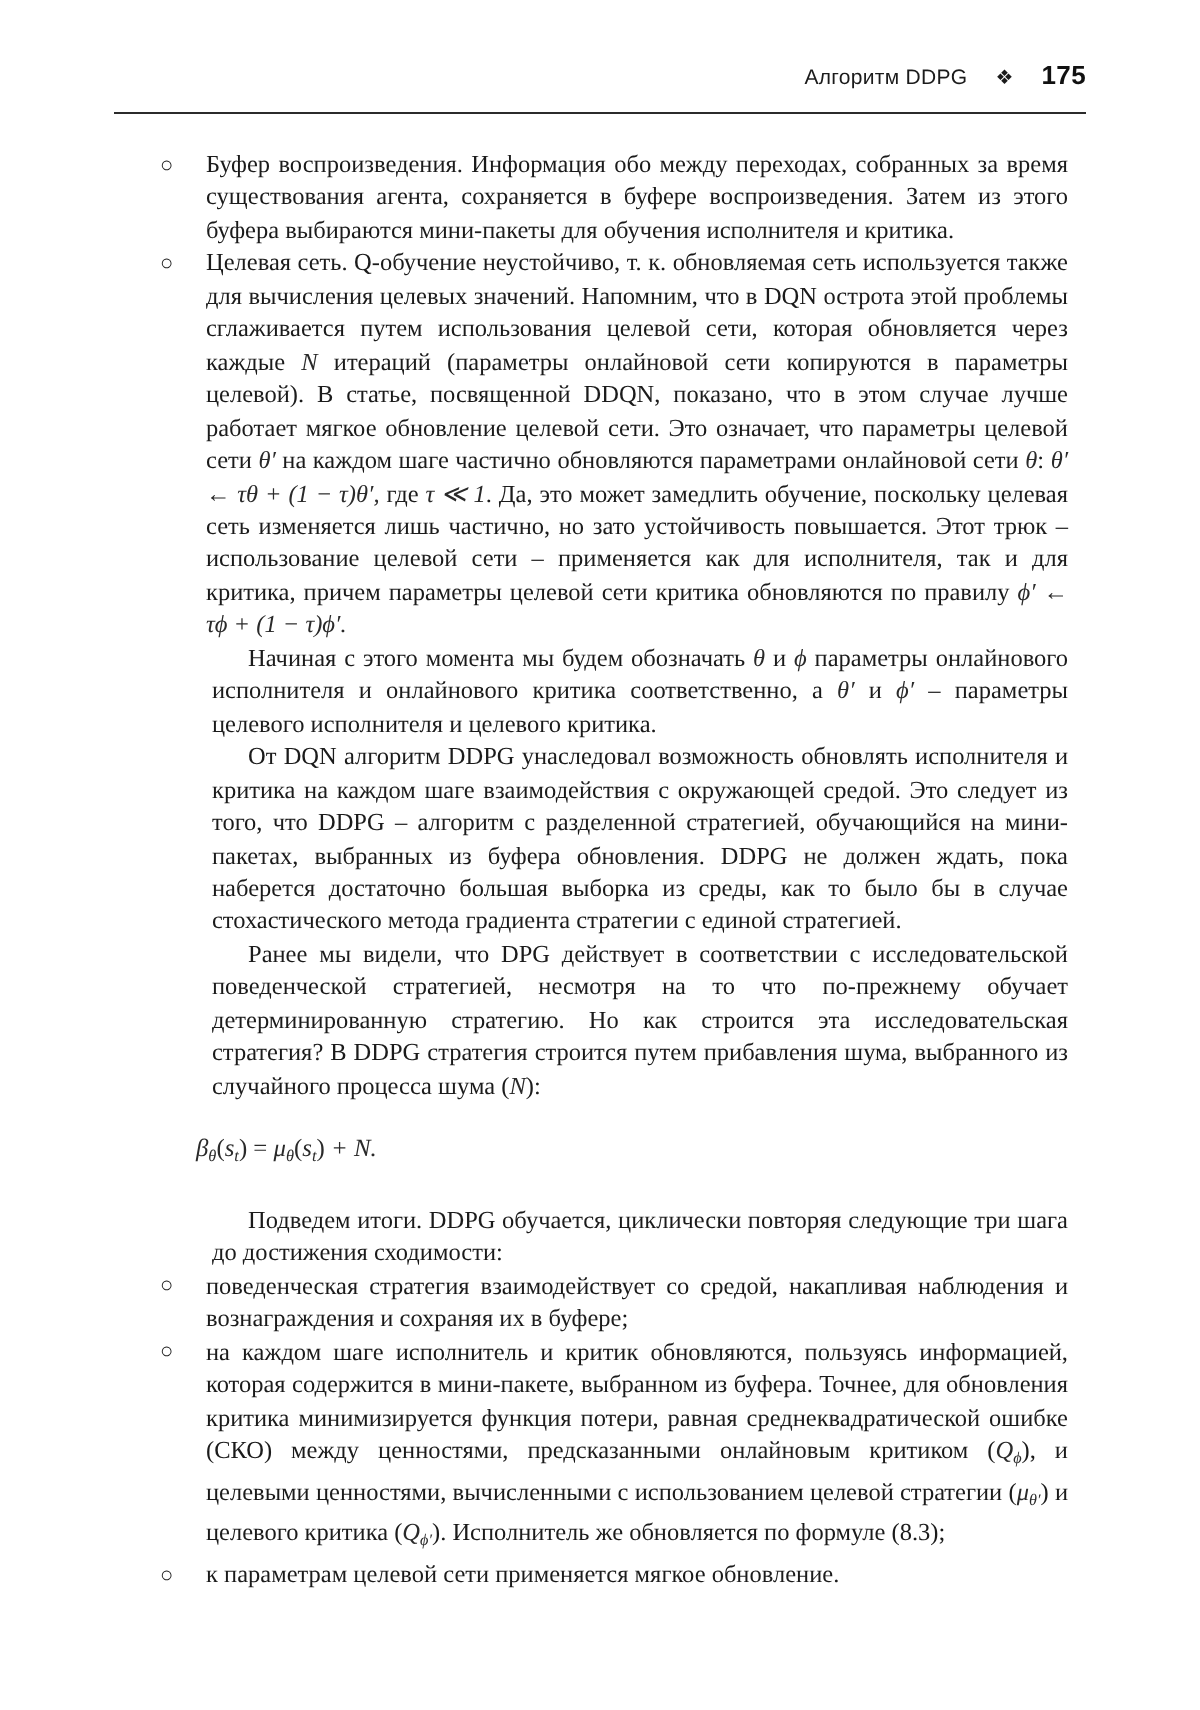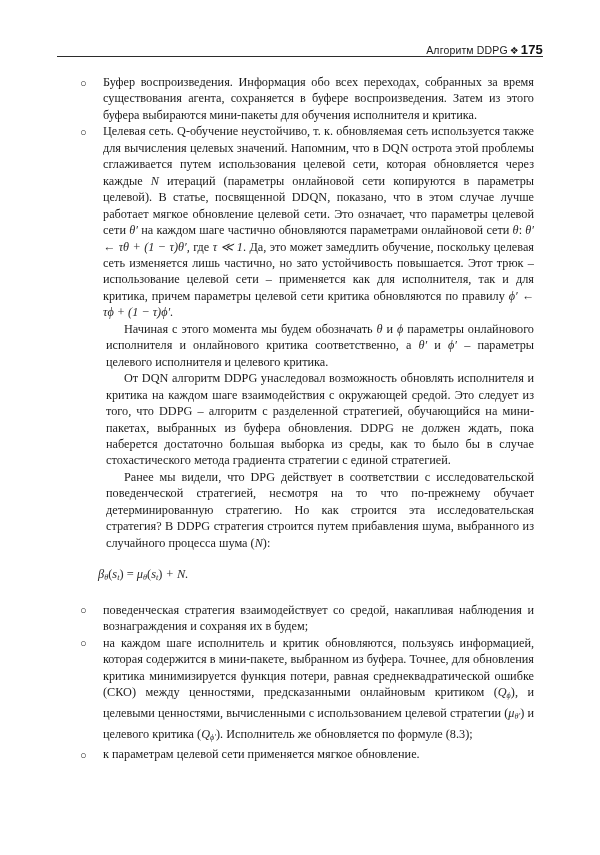--- a/index.html
+++ b/index.html
@@ -26,40 +26,39 @@
   
   .runhead {
     position: absolute;
     left: 57px;
     right: 57px;
     top: 30px;
     height: 22px;
     display: flex;
     align-items: baseline;
     justify-content: flex-end;
-    gap: 2px;
+    gap: 14px;
     font-family: "Liberation Sans", "DejaVu Sans", sans-serif;
   }
   .runhead-title {
     font-size: 10.5px;
     letter-spacing: 0.15px;
     color: #1b1b1b;
   }
   .runhead-orn {
     font-size: 10px;
     color: #1b1b1b;
     position: relative;
     top: -0.5px;
   }
   .runhead-folio {
     font-size: 13px;
     font-weight: bold;
     letter-spacing: 0.2px;
     color: #111;
-    margin-top: 12px;
   }
   .runhead-rule {
     position: absolute;
     left: 57px;
     right: 57px;
     top: 56px;
     height: 1px;
     background: #2b2b2b;
   }
 
@@ -146,45 +145,46 @@
     <span class="runhead-folio">175</span>
   </div>
   <div class="runhead-rule"></div>
 
   <div class="column">
 
     <ul class="bullets">
 
       <li>
         <span class="bullet-mark">○</span>
-        <span class="lead">Буфер воспроизведения.</span><span> Информация обо всех переходах, собранных за время существования агента, сохраняется в буфере воспроизведения. Затем из этого буфера выбираются мини-пакеты для обучения исполнителя и критика.</span>
+        <span class="lead">Буфер воспроизведения.</span><span> Информация обо между переходах, собранных за время существования агента, сохраняется в буфере воспроизведения. Затем из этого буфера выбираются мини-пакеты для обучения исполнителя и критика.</span>
       </li>
 
       <li>
         <span class="bullet-mark">○</span>
         <span class="lead">Целевая сеть.</span><span> Q-обучение неустойчиво, т. к. обновляемая сеть используется также для вычисления целевых значений. Напомним, что в DQN острота этой проблемы сглаживается путем использования целевой сети, которая обновляется через каждые </span><span class="math">N</span><span> итераций (параметры онлайновой сети копируются в параметры целевой). В статье, посвященной DDQN, показано, что в этом случае лучше работает мягкое обновление целевой сети. Это означает, что параметры целевой сети </span><span class="math">θ′</span><span> на каждом шаге частично обновляются параметрами онлайновой сети </span><span class="math">θ</span><span>: </span><span class="math">θ′ ← τθ + (1 − τ)θ′,</span><span> где </span><span class="math">τ ≪ 1</span><span>. Да, это может замедлить обучение, поскольку целевая сеть изменяется лишь частично, но зато устойчивость повышается. Этот трюк – использование целевой сети – применяется как для исполнителя, так и для критика, причем параметры целевой сети критика обновляются по правилу </span><span class="math">ϕ′ ← τϕ + (1 − τ)ϕ′.</span>
       </li>
 
     </ul>
 
     <p class="indent"><span>Начиная с этого момента мы будем обозначать </span><span class="math">θ</span><span> и </span><span class="math">ϕ</span><span> параметры онлайнового исполнителя и онлайнового критика соответственно, а </span><span class="math">θ′</span><span> и </span><span class="math">ϕ′</span><span> – параметры целевого исполнителя и целевого критика.</span></p>
 
     <p class="indent">От DQN алгоритм DDPG унаследовал возможность обновлять исполнителя и критика на каждом шаге взаимодействия с окружающей средой. Это следует из того, что DDPG – алгоритм с разделенной стратегией, обучающийся на мини-пакетах, выбранных из буфера обновления. DDPG не должен ждать, пока наберется достаточно большая выборка из среды, как то было бы в случае стохастического метода градиента стратегии с единой стратегией.</p>
 
     <p class="indent"><span>Ранее мы видели, что DPG действует в соответствии с исследовательской поведенческой стратегией, несмотря на то что по-прежнему обучает детерминированную стратегию. Но как строится эта исследовательская стратегия? В DDPG стратегия строится путем прибавления шума, выбранного из случайного процесса шума (</span><span class="math">N</span><span>):</span></p>
 
     <div class="display-formula"><span class="math"><span>β</span><sub>θ</sub><span class="mathup">(</span><span>s</span><sub>t</sub><span class="mathup">)</span></span><span class="math mathup"> = </span><span class="math"><span>μ</span><sub>θ</sub><span class="mathup">(</span><span>s</span><sub>t</sub><span class="mathup">)</span></span><span class="math"> + N.</span></div>
 
 
+    <p class="indent">Подведем итоги. DDPG обучается, циклически повторяя следующие три шага до достижения сходимости:</p>
 
     <ul class="bullets">
 
       <li>
         <span class="bullet-mark">○</span>
-        <span>поведенческая стратегия взаимодействует со средой, накапливая наблюдения и вознаграждения и сохраняя их в будем;</span>
+        <span>поведенческая стратегия взаимодействует со средой, накапливая наблюдения и вознаграждения и сохраняя их в буфере;</span>
       </li>
 
       <li>
         <span class="bullet-mark">○</span>
         <span>на каждом шаге исполнитель и критик обновляются, пользуясь информацией, которая содержится в мини-пакете, выбранном из буфера. Точнее, для обновления критика минимизируется функция потери, равная среднеквадратической ошибке (СКО) между ценностями, предсказанными онлайновым критиком (</span><span class="math"><span>Q</span><sub>ϕ</sub></span><span>), и целевыми ценностями, вычисленными с использованием целевой стратегии (</span><span class="math"><span>μ</span><sub>θ′</sub></span><span>) и целевого критика (</span><span class="math"><span>Q</span><sub>ϕ′</sub></span><span>). Исполнитель же обновляется по формуле (8.3);</span>
       </li>
 
       <li>
         <span class="bullet-mark">○</span>
         <span>к параметрам целевой сети применяется мягкое обновление.</span>

